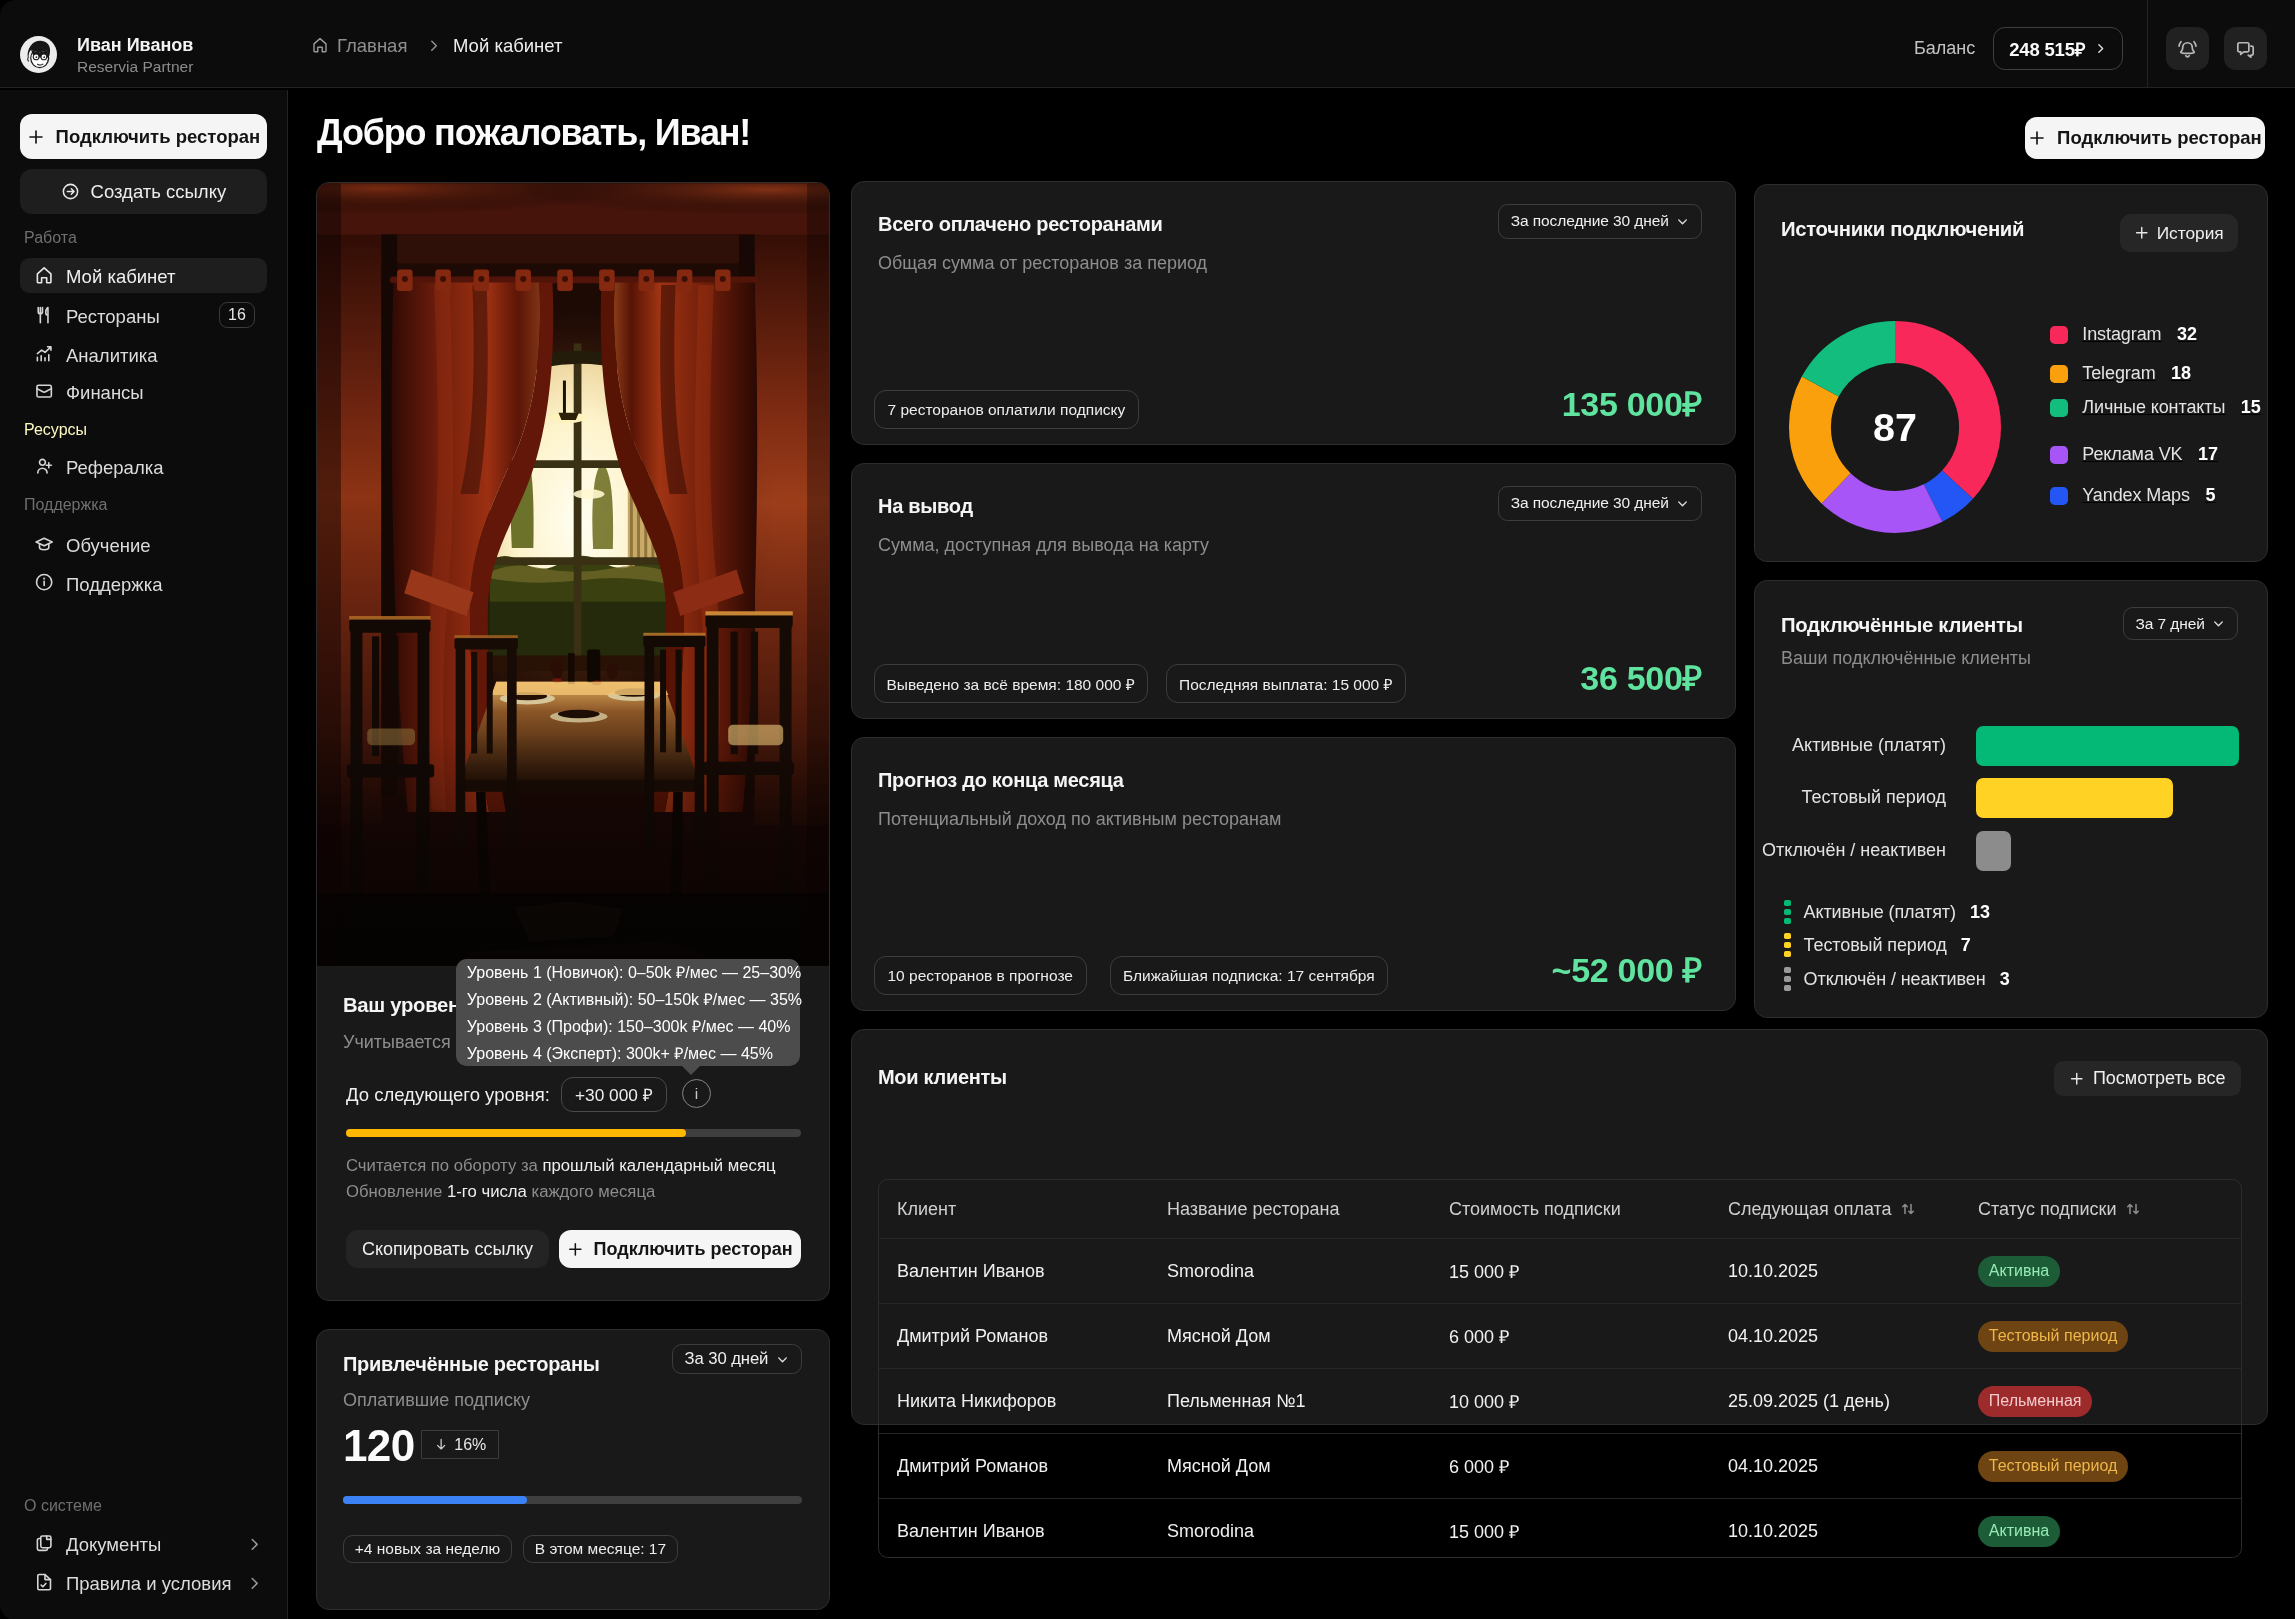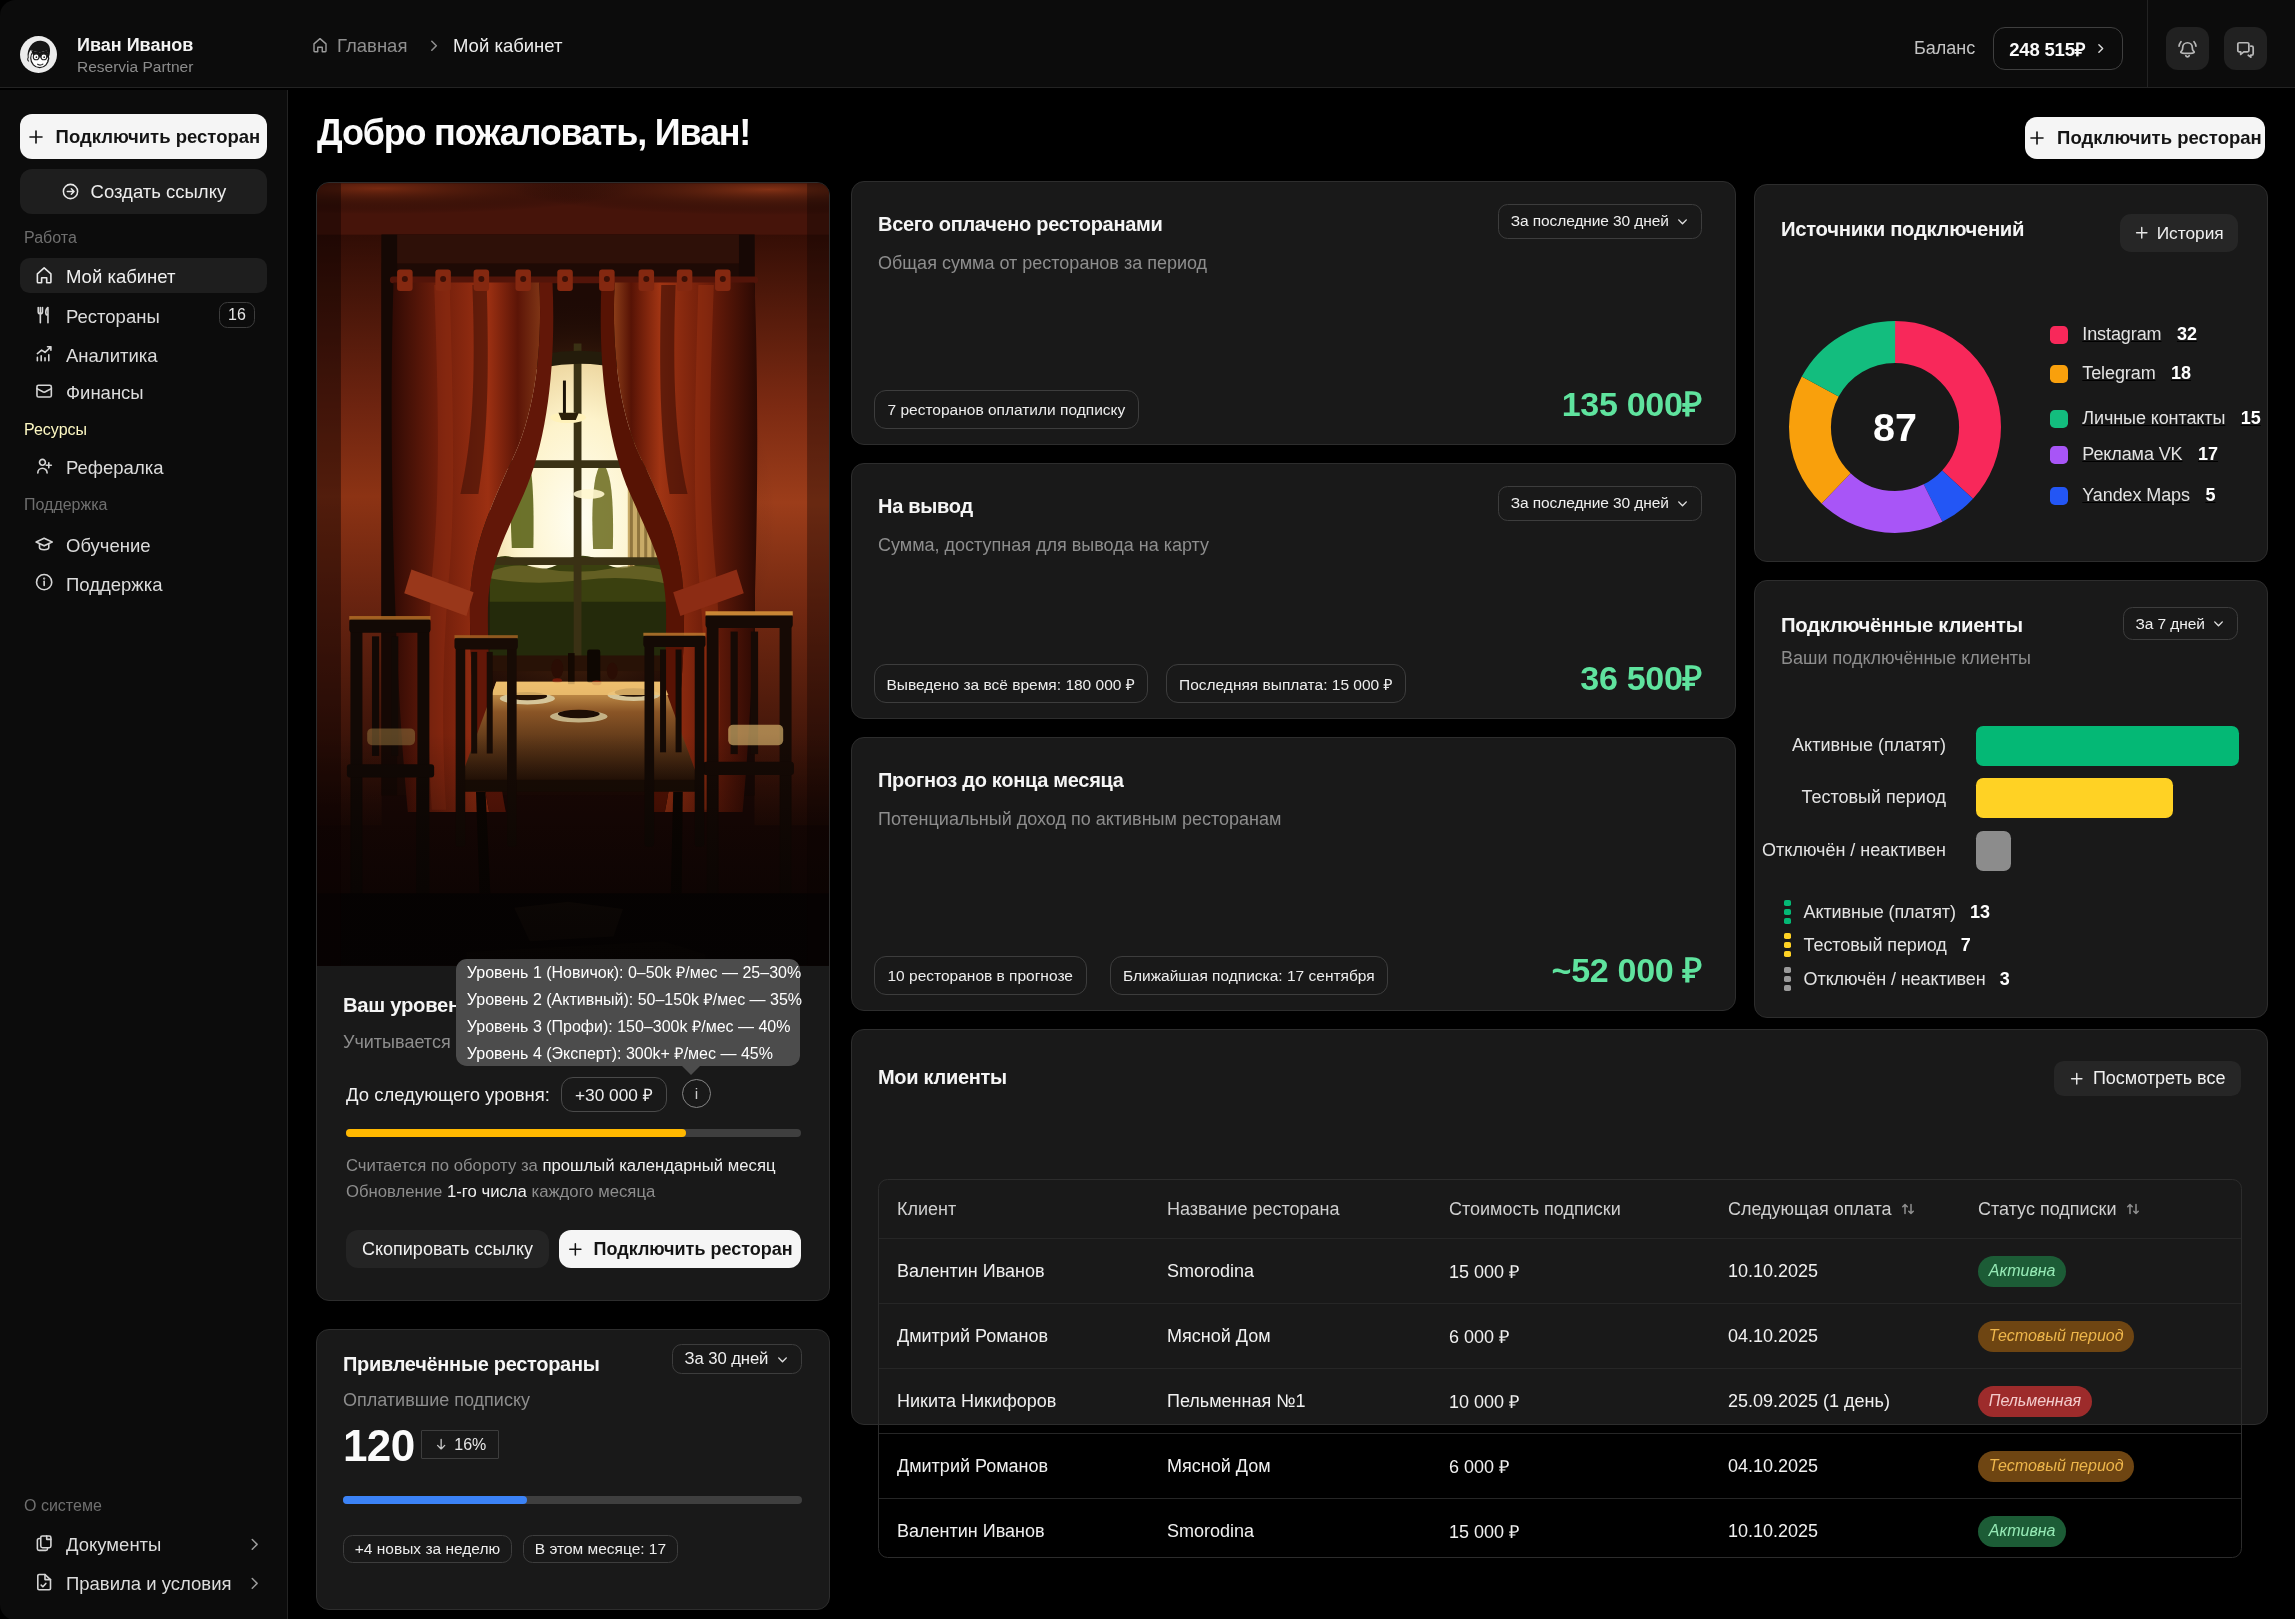--- a/index.html
+++ b/index.html
@@ -30,21 +30,21 @@
 .trow { display:flex; align-items:center; height:65px; border-top:1.2px solid #262626; }
 .trow.thead { height:58px; border-top:none; color:#cfcfcf; }
 .trow.thead > div { font-size:18px; color:#cfcfcf; display:flex; align-items:center; gap:7.2px; }
 .trow > div { font-size:18px; color:#f0f0f0; }
 .c1 { width:288px; padding-left:18px; }
 .c2 { width:282px; }
 .c3 { width:279px; }
 .c4 { width:250px; }
 .c5 { flex:1; }
 .sort { width:18px; height:18px; }
-.badge { display:inline-flex; align-items:center; height:31px; border-radius:15.5px; padding:0 10.8px; font-size:16px;font-style:italic; }
+.badge { display:inline-flex; align-items:center; height:31px; border-radius:15.5px; padding:0 10.8px; font-size:16px; }
 .badge.bg { background:#1c5c36; color:#96eab6; }
 .badge.by { background:#6e4512; color:#eeb64b; }
 .badge.br { background:#9d2b2b; color:#f3cbcb; }
 </style>
 </head>
 <body>
 <div id="stage">
   <div id="topbar">
     <svg class="abs" style="left:20px;top:36px" width="37" height="37" viewBox="0 0 62 62">
       <circle cx="31" cy="31" r="31" fill="#ececec"></circle>
@@ -559,21 +559,21 @@
     <div class="abs legrow" style="left:295px;top:139px">
         <span class="sq" style="background:#f8285a"></span>
         <span class="lt">Instagram</span>
         <span class="ln">32</span>
       </div>
     <div class="abs legrow" style="left:295px;top:178px">
         <span class="sq" style="background:#f9a00c"></span>
         <span class="lt">Telegram</span>
         <span class="ln">18</span>
       </div>
-    <div class="abs legrow" style="left:295px;top:223px">
+    <div class="abs legrow" style="left:295px;top:212px">
         <span class="sq" style="background:#13bd7e"></span>
         <span class="lt">Личные контакты</span>
         <span class="ln">15</span>
       </div>
     <div class="abs legrow" style="left:295px;top:259px">
         <span class="sq" style="background:#a855f7"></span>
         <span class="lt">Реклама VK</span>
         <span class="ln">17</span>
       </div>
     <div class="abs legrow" style="left:295px;top:300px">

